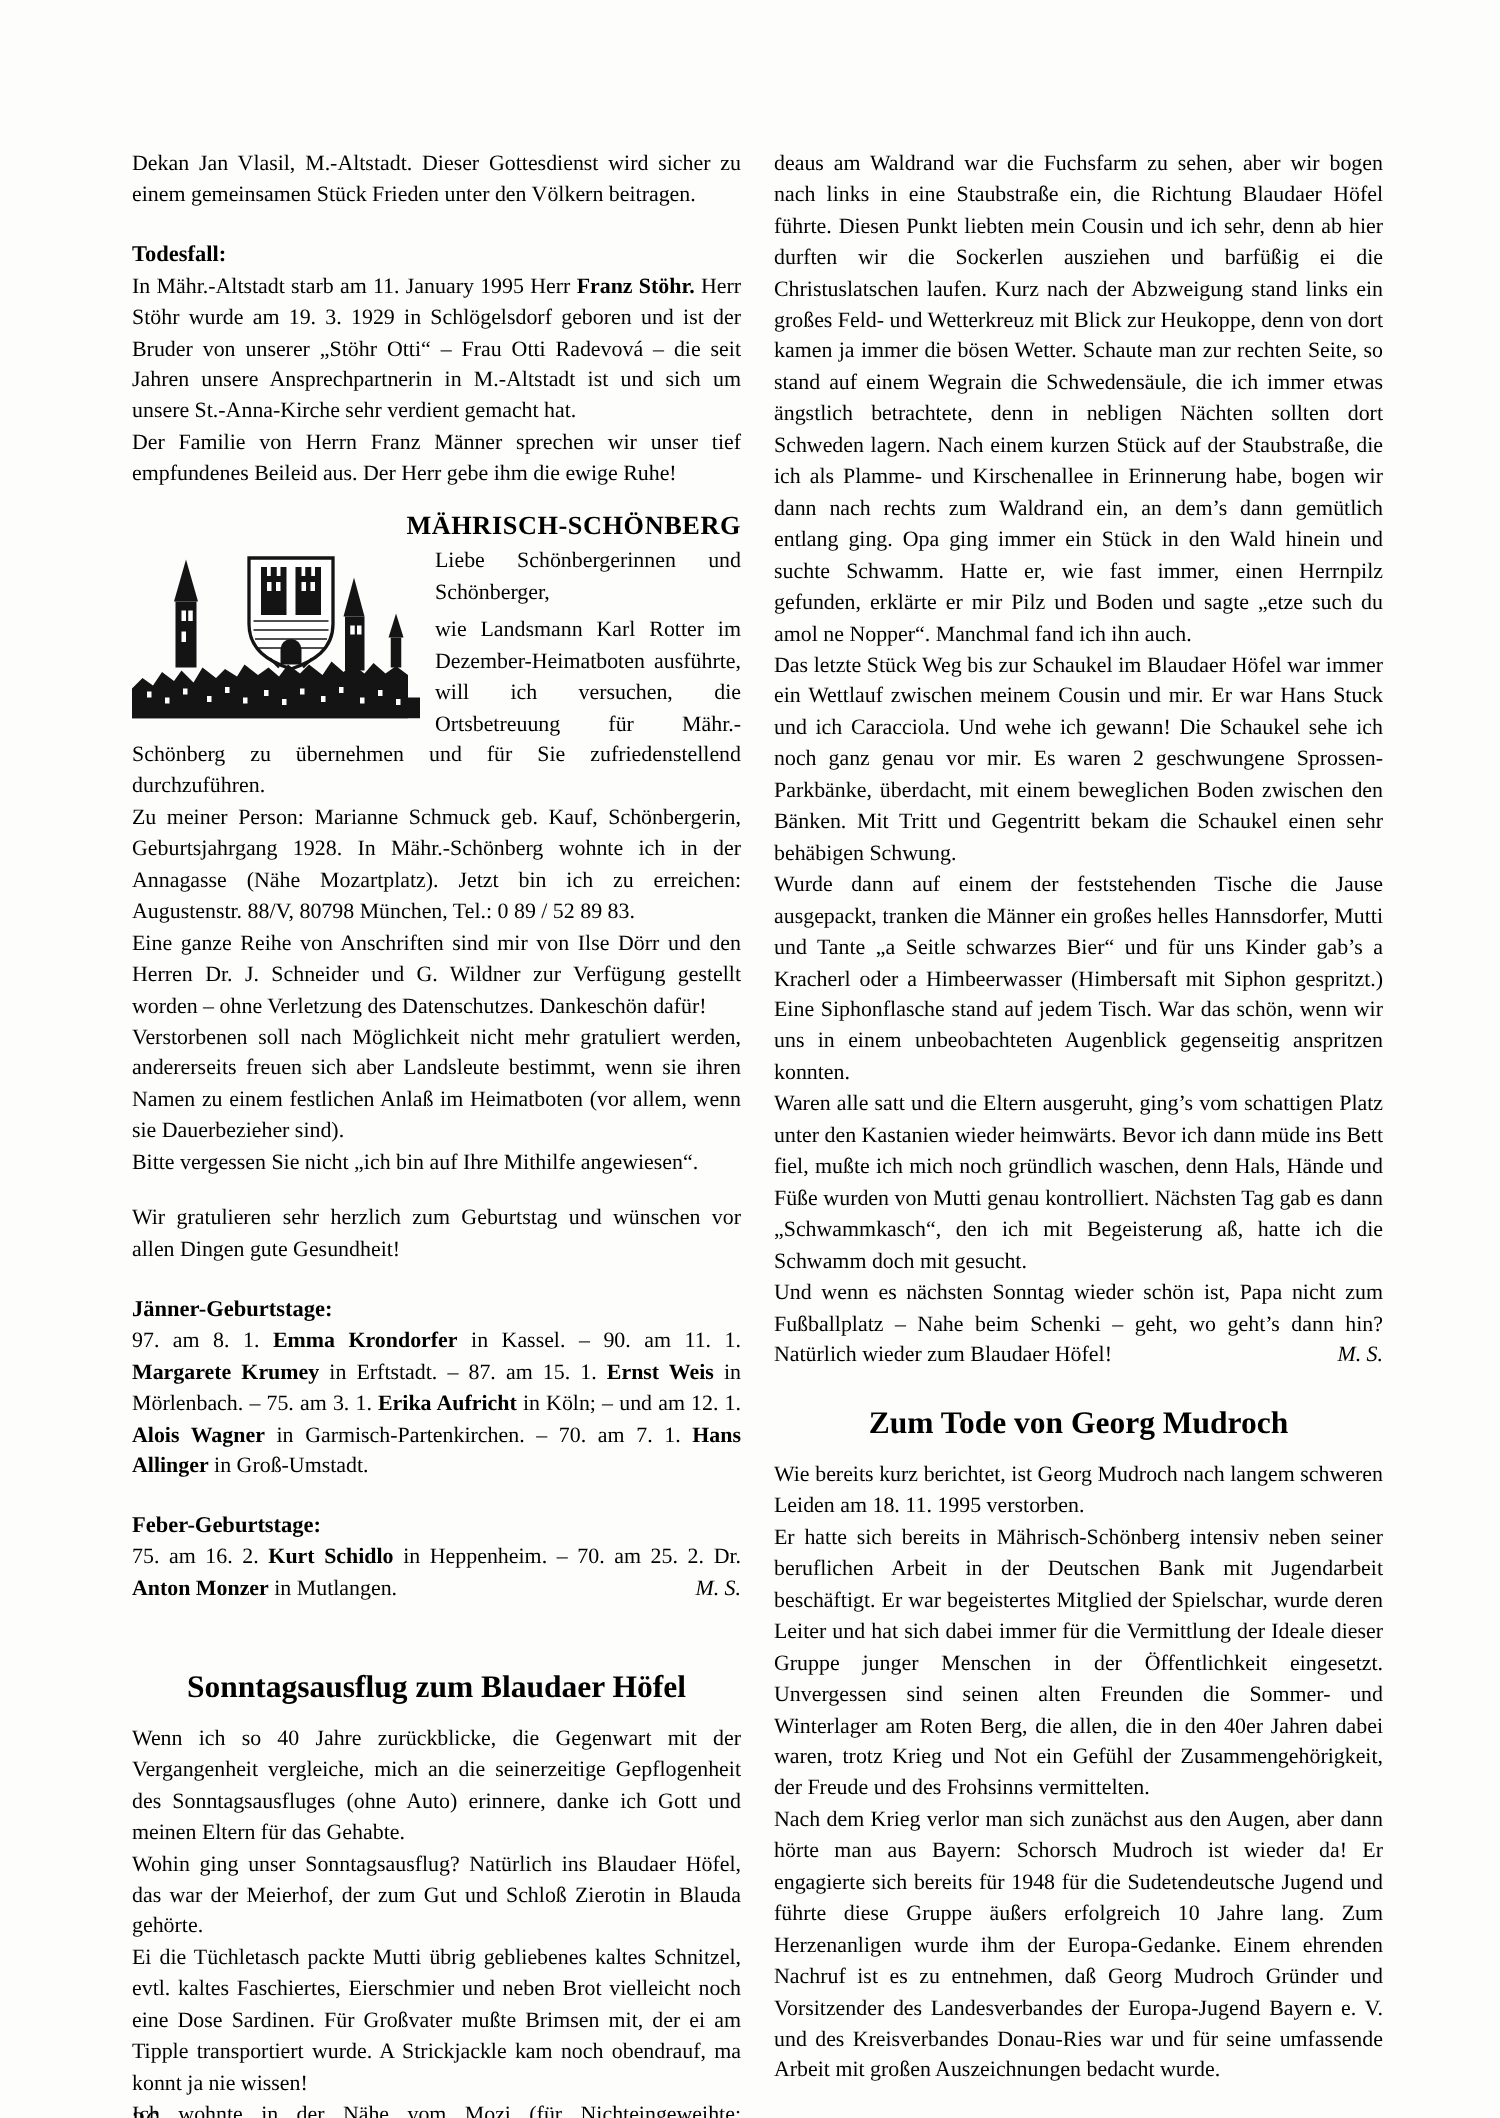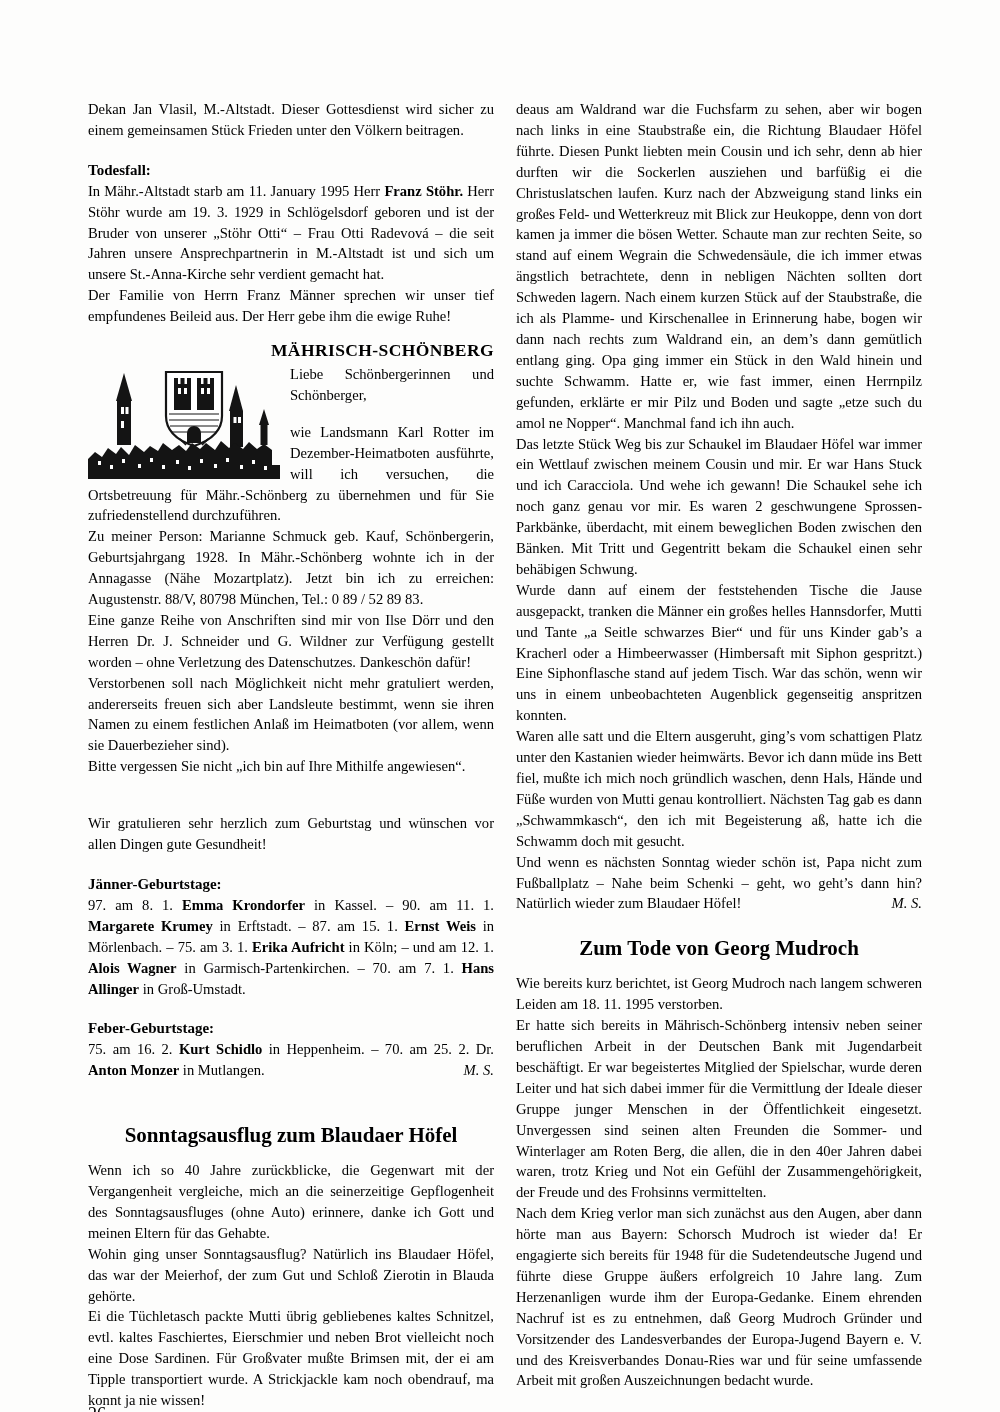--- a/index.html
+++ b/index.html
@@ -8,30 +8,30 @@
     width:1000px;height:1412px;
     background:#fdfdfc;
     color:#000000;
     font-family:"Liberation Serif","DejaVu Serif",serif;
     overflow:hidden;
   }
   .col{position:absolute;top:99px;width:406px;}
   .col-left{left:88px;}
   .col-right{left:516px;}
   p{margin:0;text-align:justify;font-size:14.6px;line-height:20.9px;}
-  .gap{margin-top:36px;}
+  .gap{margin-top:16px;}
   .h-small{font-weight:bold;font-size:15px;line-height:20.9px;margin:19px 0 0 0;}
   .h-schoenberg{text-align:right;font-weight:bold;font-size:17.5px;letter-spacing:.4px;margin:13px 0 3px 0;}
   .h-big{text-align:center;font-weight:bold;font-size:21px;margin:24px 0 14px 0;}
   .h-big.first{margin-top:44px;}
   .run-b{font-weight:bold;}
   .run-ir{font-style:italic;float:right;}
   .illustration{float:left;width:192px;height:110px;margin:5px 10px 1px 0;}
   .page-number{position:absolute;left:88px;top:1404px;font-size:18px;}
-  .salutation{margin-bottom:16px;}
+  .salutation{margin-bottom:4px;}
 </style>
 </head>
 <body>
 
 <div class="page">
 
   <div class="col col-left">
     <p>Dekan Jan Vlasil, M.-Altstadt. Dieser Gottesdienst wird sicher zu einem gemeinsamen Stück Frieden unter den Völkern beitragen.</p>
 
     <p class="h-small">Todesfall:</p>

